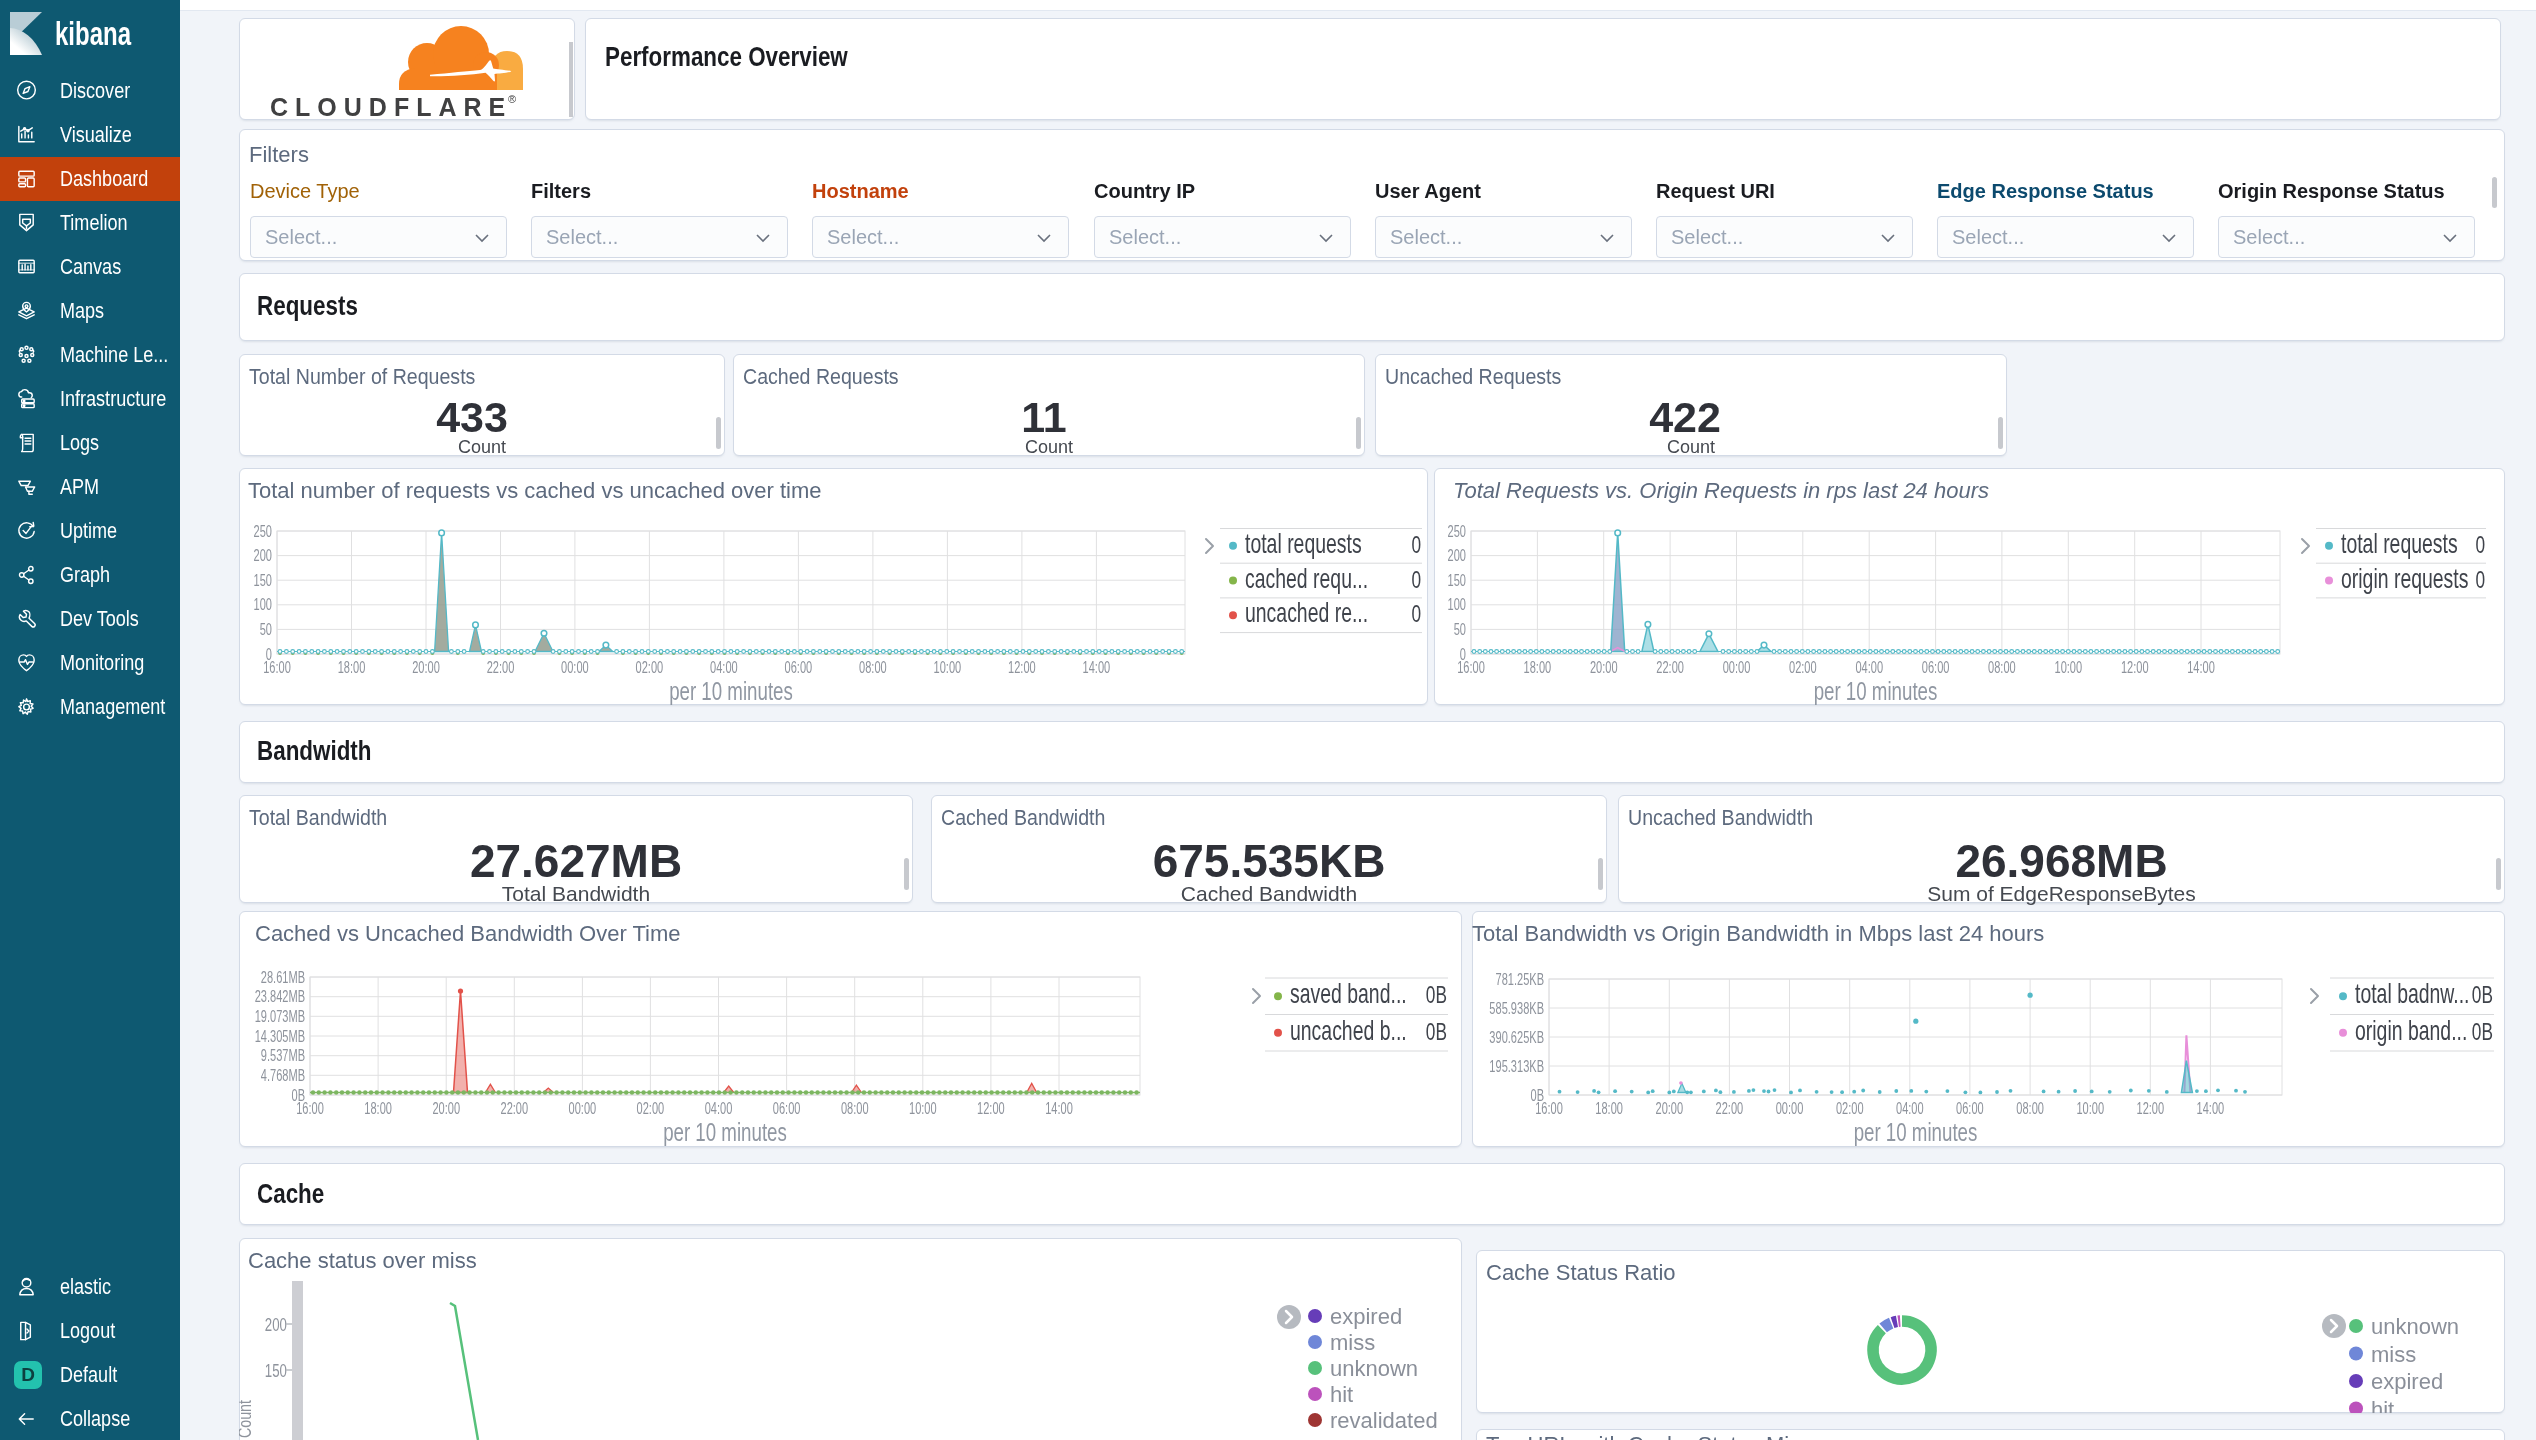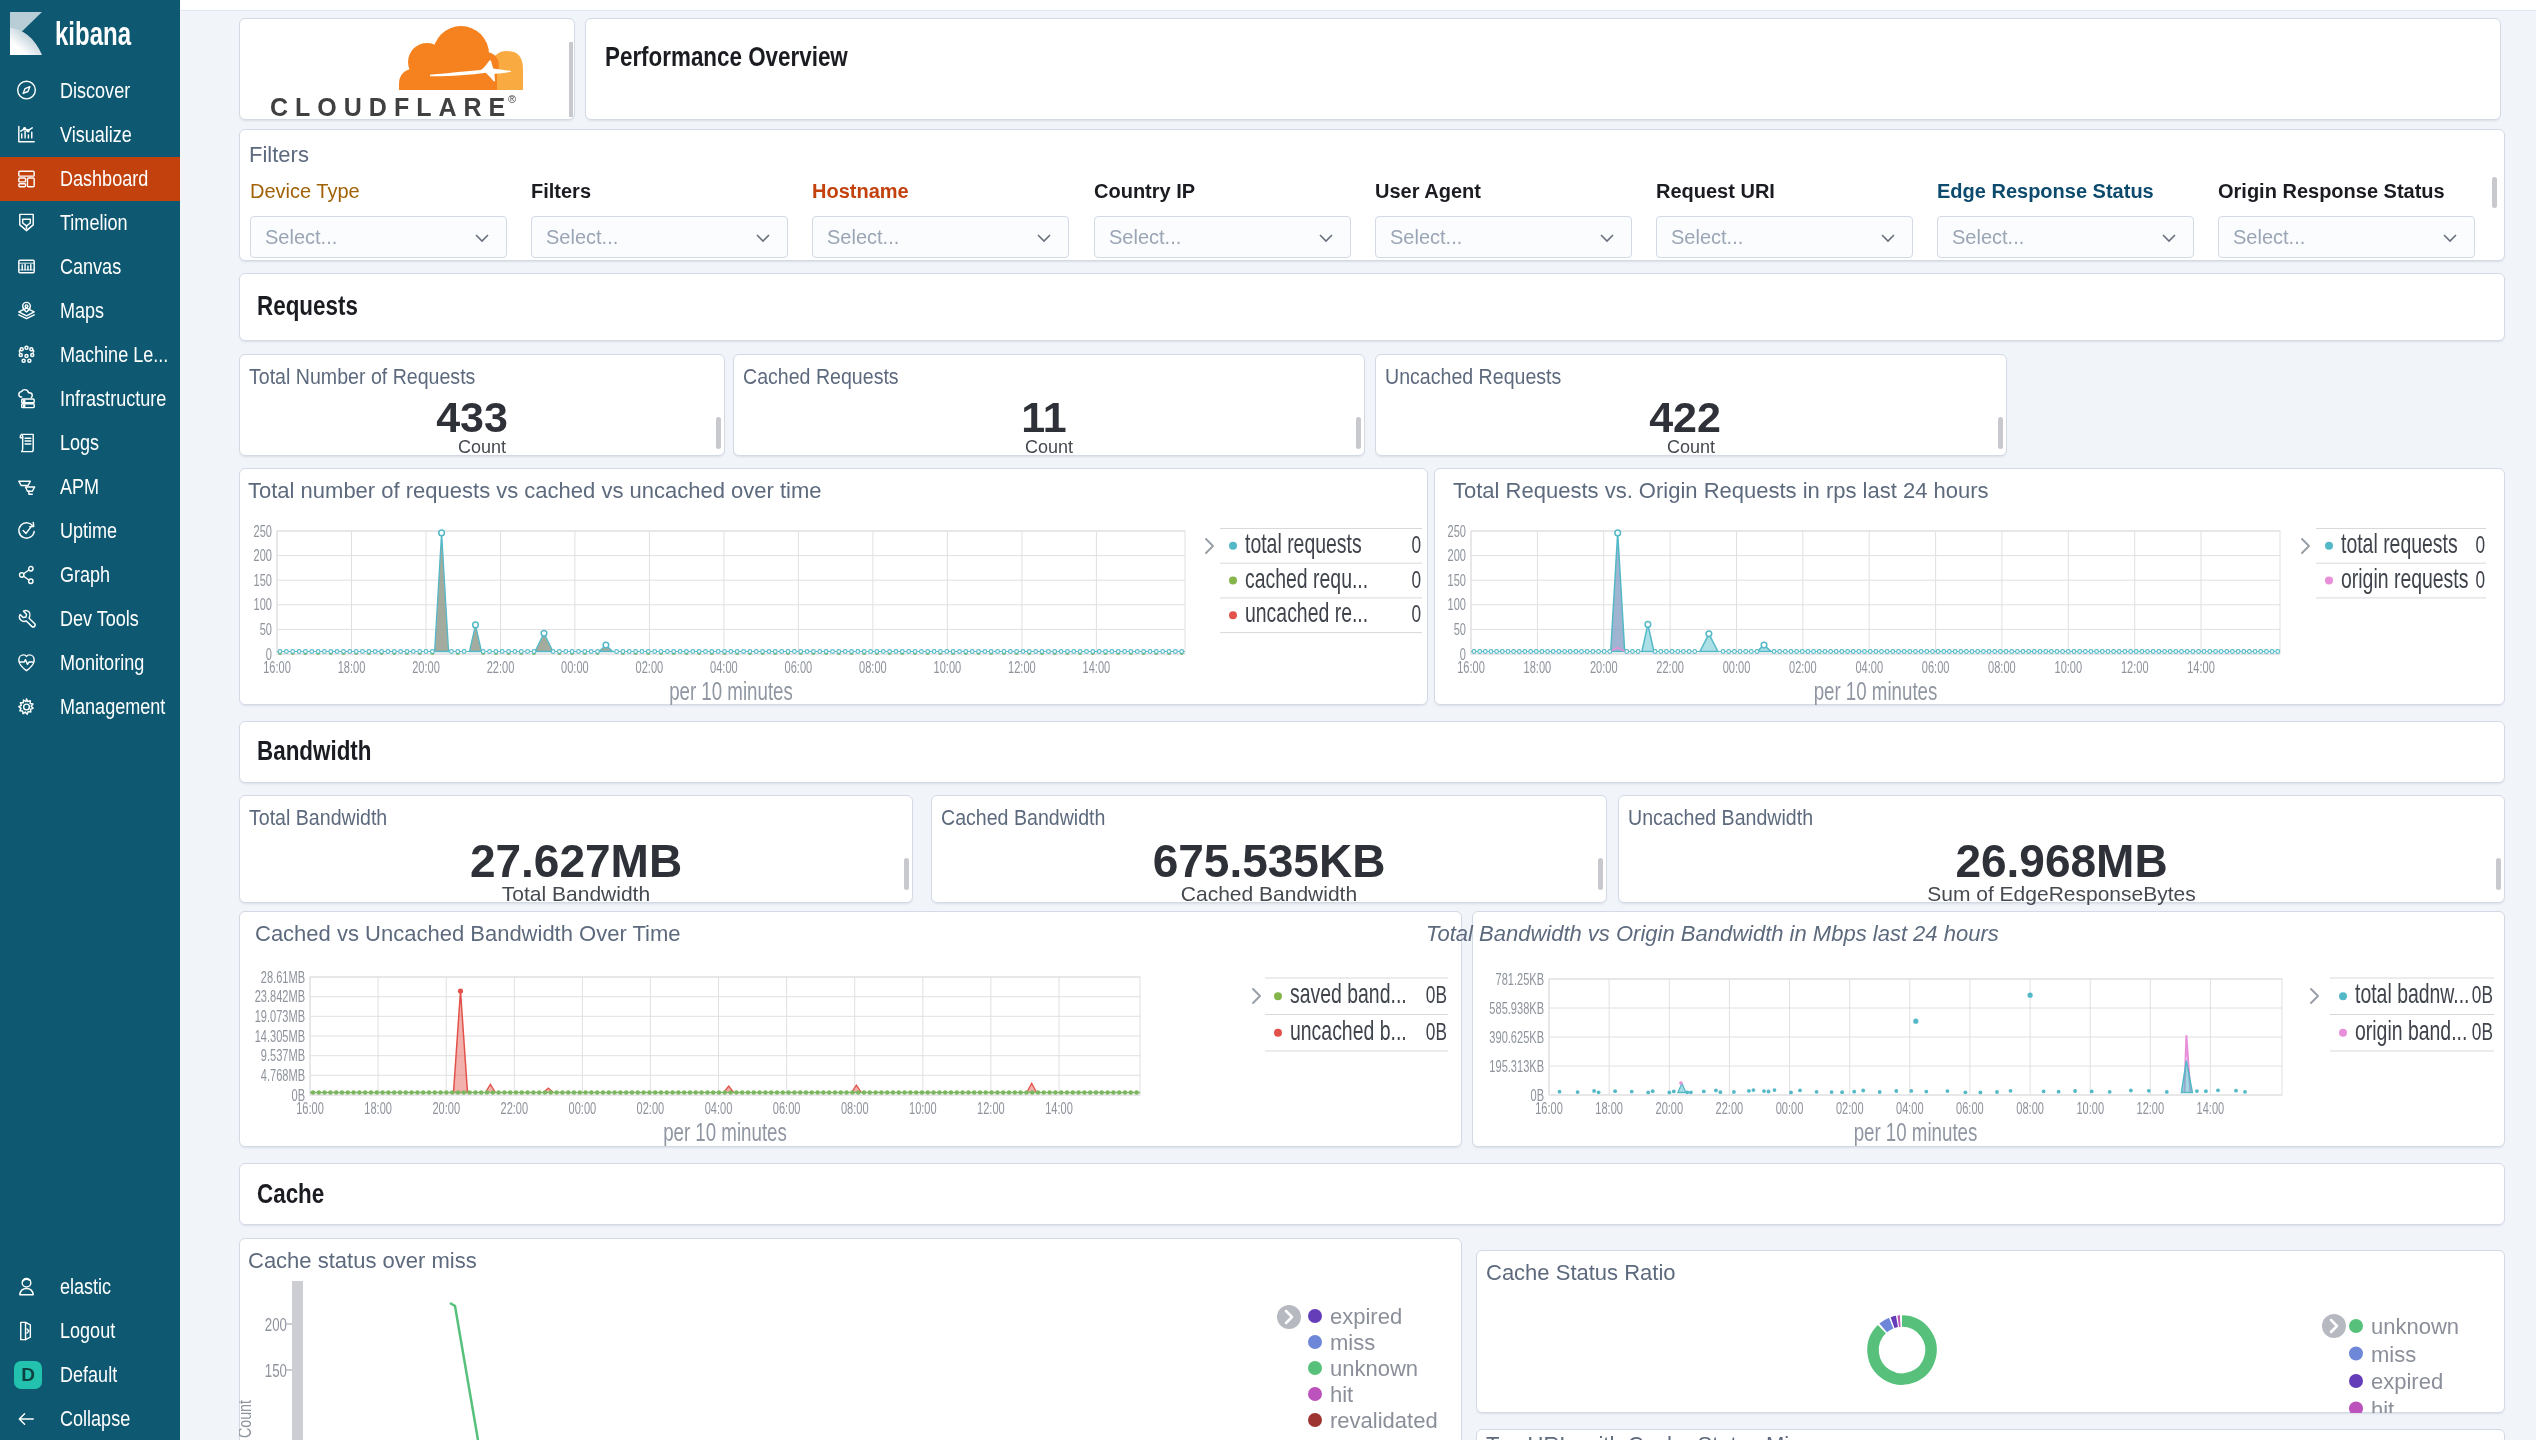--- a/index.html
+++ b/index.html
@@ -546,21 +546,21 @@
     <circle cx="994" cy="112.6" r="4" fill="#84b54a"></circle>
     <text transform="translate(1006.0 119.6) scale(0.72 1)" font-size="27" fill="#3f434b" text-anchor="start">cached requ...</text>
     <text transform="translate(1182.0 119.6) scale(0.72 1)" font-size="24" fill="#3f434b" text-anchor="end">0</text>
     <line x1="981" y1="129.9" x2="1183" y2="129.9" stroke="#d8d9db" stroke-width="1"></line>
     <circle cx="994" cy="147.2" r="4" fill="#e2524a"></circle>
     <text transform="translate(1006.0 154.2) scale(0.72 1)" font-size="27" fill="#3f434b" text-anchor="start">uncached re...</text>
     <text transform="translate(1182.0 154.2) scale(0.72 1)" font-size="24" fill="#3f434b" text-anchor="end">0</text>
     <line x1="981" y1="164.6" x2="1183" y2="164.6" stroke="#d8d9db" stroke-width="1"></line>
   </svg>
 <div class="panel" style="left:1434px;top:468px;width:1071px;height:237px;"></div>
-<div class="vtitle" style="left:1453px;top:478px;">Total Requests vs. Origin Requests in rps last 24 hours</div>
+<div class="vtitle" style="left:1453px;top:478px;font-style:italic;">Total Requests vs. Origin Requests in rps last 24 hours</div>
 <svg class="abs" style="left:1434px;top:468px;" width="1071" height="237" viewBox="0 0 1071 237">
     <line x1="37" y1="186.0" x2="846" y2="186.0" stroke="#e0e0e1" stroke-width="1"></line>
     <line x1="37" y1="161.4" x2="846" y2="161.4" stroke="#e0e0e1" stroke-width="1"></line>
     <line x1="37" y1="136.8" x2="846" y2="136.8" stroke="#e0e0e1" stroke-width="1"></line>
     <line x1="37" y1="112.2" x2="846" y2="112.2" stroke="#e0e0e1" stroke-width="1"></line>
     <line x1="37" y1="87.6" x2="846" y2="87.6" stroke="#e0e0e1" stroke-width="1"></line>
     <line x1="37" y1="63.0" x2="846" y2="63.0" stroke="#e0e0e1" stroke-width="1"></line>
     <line x1="37.0" y1="63" x2="37.0" y2="186" stroke="#e0e0e1" stroke-width="1"></line>
     <line x1="103.4" y1="63" x2="103.4" y2="186" stroke="#e0e0e1" stroke-width="1"></line>
     <line x1="169.7" y1="63" x2="169.7" y2="186" stroke="#e0e0e1" stroke-width="1"></line>
@@ -963,21 +963,21 @@
     <circle cx="1039" cy="85.2" r="4" fill="#84b54a"></circle>
     <text transform="translate(1051.0 92.2) scale(0.72 1)" font-size="27" fill="#3f434b" text-anchor="start">saved band...</text>
     <text transform="translate(1208.0 92.2) scale(0.72 1)" font-size="24" fill="#3f434b" text-anchor="end">0B</text>
     <line x1="1026" y1="103.5" x2="1209" y2="103.5" stroke="#d8d9db" stroke-width="1"></line>
     <circle cx="1039" cy="121.8" r="4" fill="#e2524a"></circle>
     <text transform="translate(1051.0 128.8) scale(0.72 1)" font-size="27" fill="#3f434b" text-anchor="start">uncached b...</text>
     <text transform="translate(1208.0 128.8) scale(0.72 1)" font-size="24" fill="#3f434b" text-anchor="end">0B</text>
     <line x1="1026" y1="140.0" x2="1209" y2="140.0" stroke="#d8d9db" stroke-width="1"></line>
   </svg>
 <div class="panel" style="left:1472px;top:911px;width:1033px;height:236px;"></div>
-<div class="vtitle" style="left:1426px;top:921px;font-style:italic;">Total Bandwidth vs Origin Bandwidth in Mbps last 24 hours</div>
+<div class="vtitle" style="left:1472px;top:921px;">Total Bandwidth vs Origin Bandwidth in Mbps last 24 hours</div>
 <svg class="abs" style="left:1472px;top:911px;" width="1033" height="236" viewBox="0 0 1033 236">
     <line x1="77" y1="184.0" x2="810" y2="184.0" stroke="#e0e0e1" stroke-width="1"></line>
     <line x1="77" y1="155.0" x2="810" y2="155.0" stroke="#e0e0e1" stroke-width="1"></line>
     <line x1="77" y1="126.0" x2="810" y2="126.0" stroke="#e0e0e1" stroke-width="1"></line>
     <line x1="77" y1="97.0" x2="810" y2="97.0" stroke="#e0e0e1" stroke-width="1"></line>
     <line x1="77" y1="68.0" x2="810" y2="68.0" stroke="#e0e0e1" stroke-width="1"></line>
     <line x1="77.0" y1="68" x2="77.0" y2="184" stroke="#e0e0e1" stroke-width="1"></line>
     <line x1="137.1" y1="68" x2="137.1" y2="184" stroke="#e0e0e1" stroke-width="1"></line>
     <line x1="197.3" y1="68" x2="197.3" y2="184" stroke="#e0e0e1" stroke-width="1"></line>
     <line x1="257.4" y1="68" x2="257.4" y2="184" stroke="#e0e0e1" stroke-width="1"></line>

